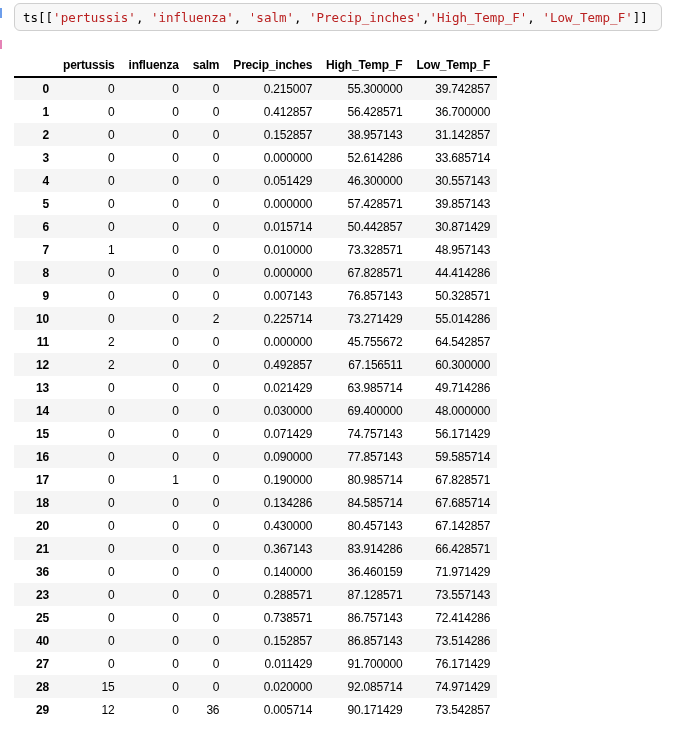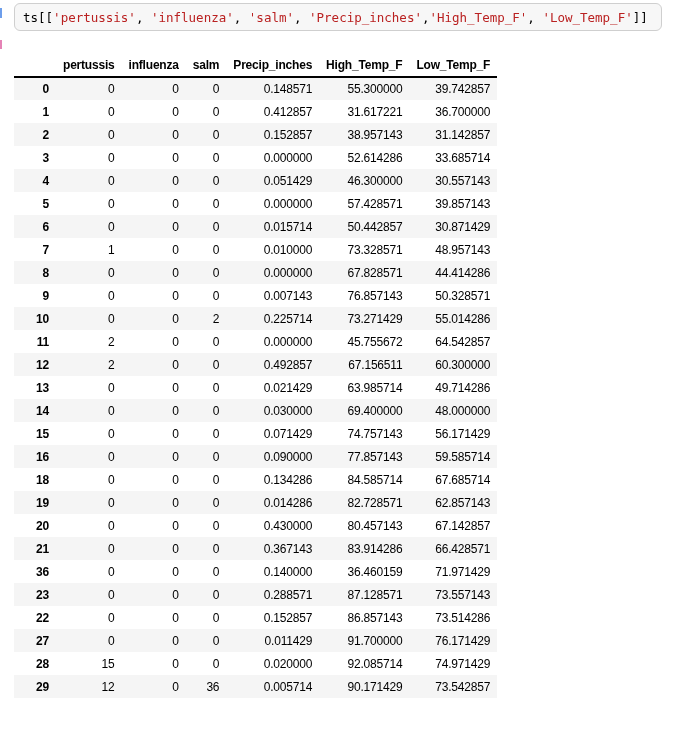--- a/index.html
+++ b/index.html
@@ -99,31 +99,31 @@
           <th>High_Temp_F</th>
           <th>Low_Temp_F</th>
         </tr>
     </thead>
     <tbody>
         <tr>
           <th>0</th>
           <td>0</td>
           <td>0</td>
           <td>0</td>
-          <td>0.148571</td>
+          <td>0.215007</td>
           <td>55.300000</td>
           <td>39.742857</td>
         </tr>
         <tr>
           <th>1</th>
           <td>0</td>
           <td>0</td>
           <td>0</td>
           <td>0.412857</td>
-          <td>31.617221</td>
+          <td>56.428571</td>
           <td>36.700000</td>
         </tr>
         <tr>
           <th>2</th>
           <td>0</td>
           <td>0</td>
           <td>0</td>
           <td>0.152857</td>
           <td>38.957143</td>
           <td>31.142857</td>
@@ -248,38 +248,38 @@
         <tr>
           <th>16</th>
           <td>0</td>
           <td>0</td>
           <td>0</td>
           <td>0.090000</td>
           <td>77.857143</td>
           <td>59.585714</td>
         </tr>
         <tr>
+          <th>17</th>
+          <td>0</td>
+          <td>1</td>
+          <td>0</td>
+          <td>0.190000</td>
+          <td>80.985714</td>
+          <td>67.828571</td>
+        </tr>
+        <tr>
           <th>18</th>
           <td>0</td>
           <td>0</td>
           <td>0</td>
           <td>0.134286</td>
           <td>84.585714</td>
           <td>67.685714</td>
         </tr>
         <tr>
-          <th>19</th>
-          <td>0</td>
-          <td>0</td>
-          <td>0</td>
-          <td>0.014286</td>
-          <td>82.728571</td>
-          <td>62.857143</td>
-        </tr>
-        <tr>
           <th>20</th>
           <td>0</td>
           <td>0</td>
           <td>0</td>
           <td>0.430000</td>
           <td>80.457143</td>
           <td>67.142857</td>
         </tr>
         <tr>
           <th>21</th>
@@ -302,21 +302,30 @@
         <tr>
           <th>23</th>
           <td>0</td>
           <td>0</td>
           <td>0</td>
           <td>0.288571</td>
           <td>87.128571</td>
           <td>73.557143</td>
         </tr>
         <tr>
-          <th>22</th>
+          <th>25</th>
+          <td>0</td>
+          <td>0</td>
+          <td>0</td>
+          <td>0.738571</td>
+          <td>86.757143</td>
+          <td>72.414286</td>
+        </tr>
+        <tr>
+          <th>40</th>
           <td>0</td>
           <td>0</td>
           <td>0</td>
           <td>0.152857</td>
           <td>86.857143</td>
           <td>73.514286</td>
         </tr>
         <tr>
           <th>27</th>
           <td>0</td>

